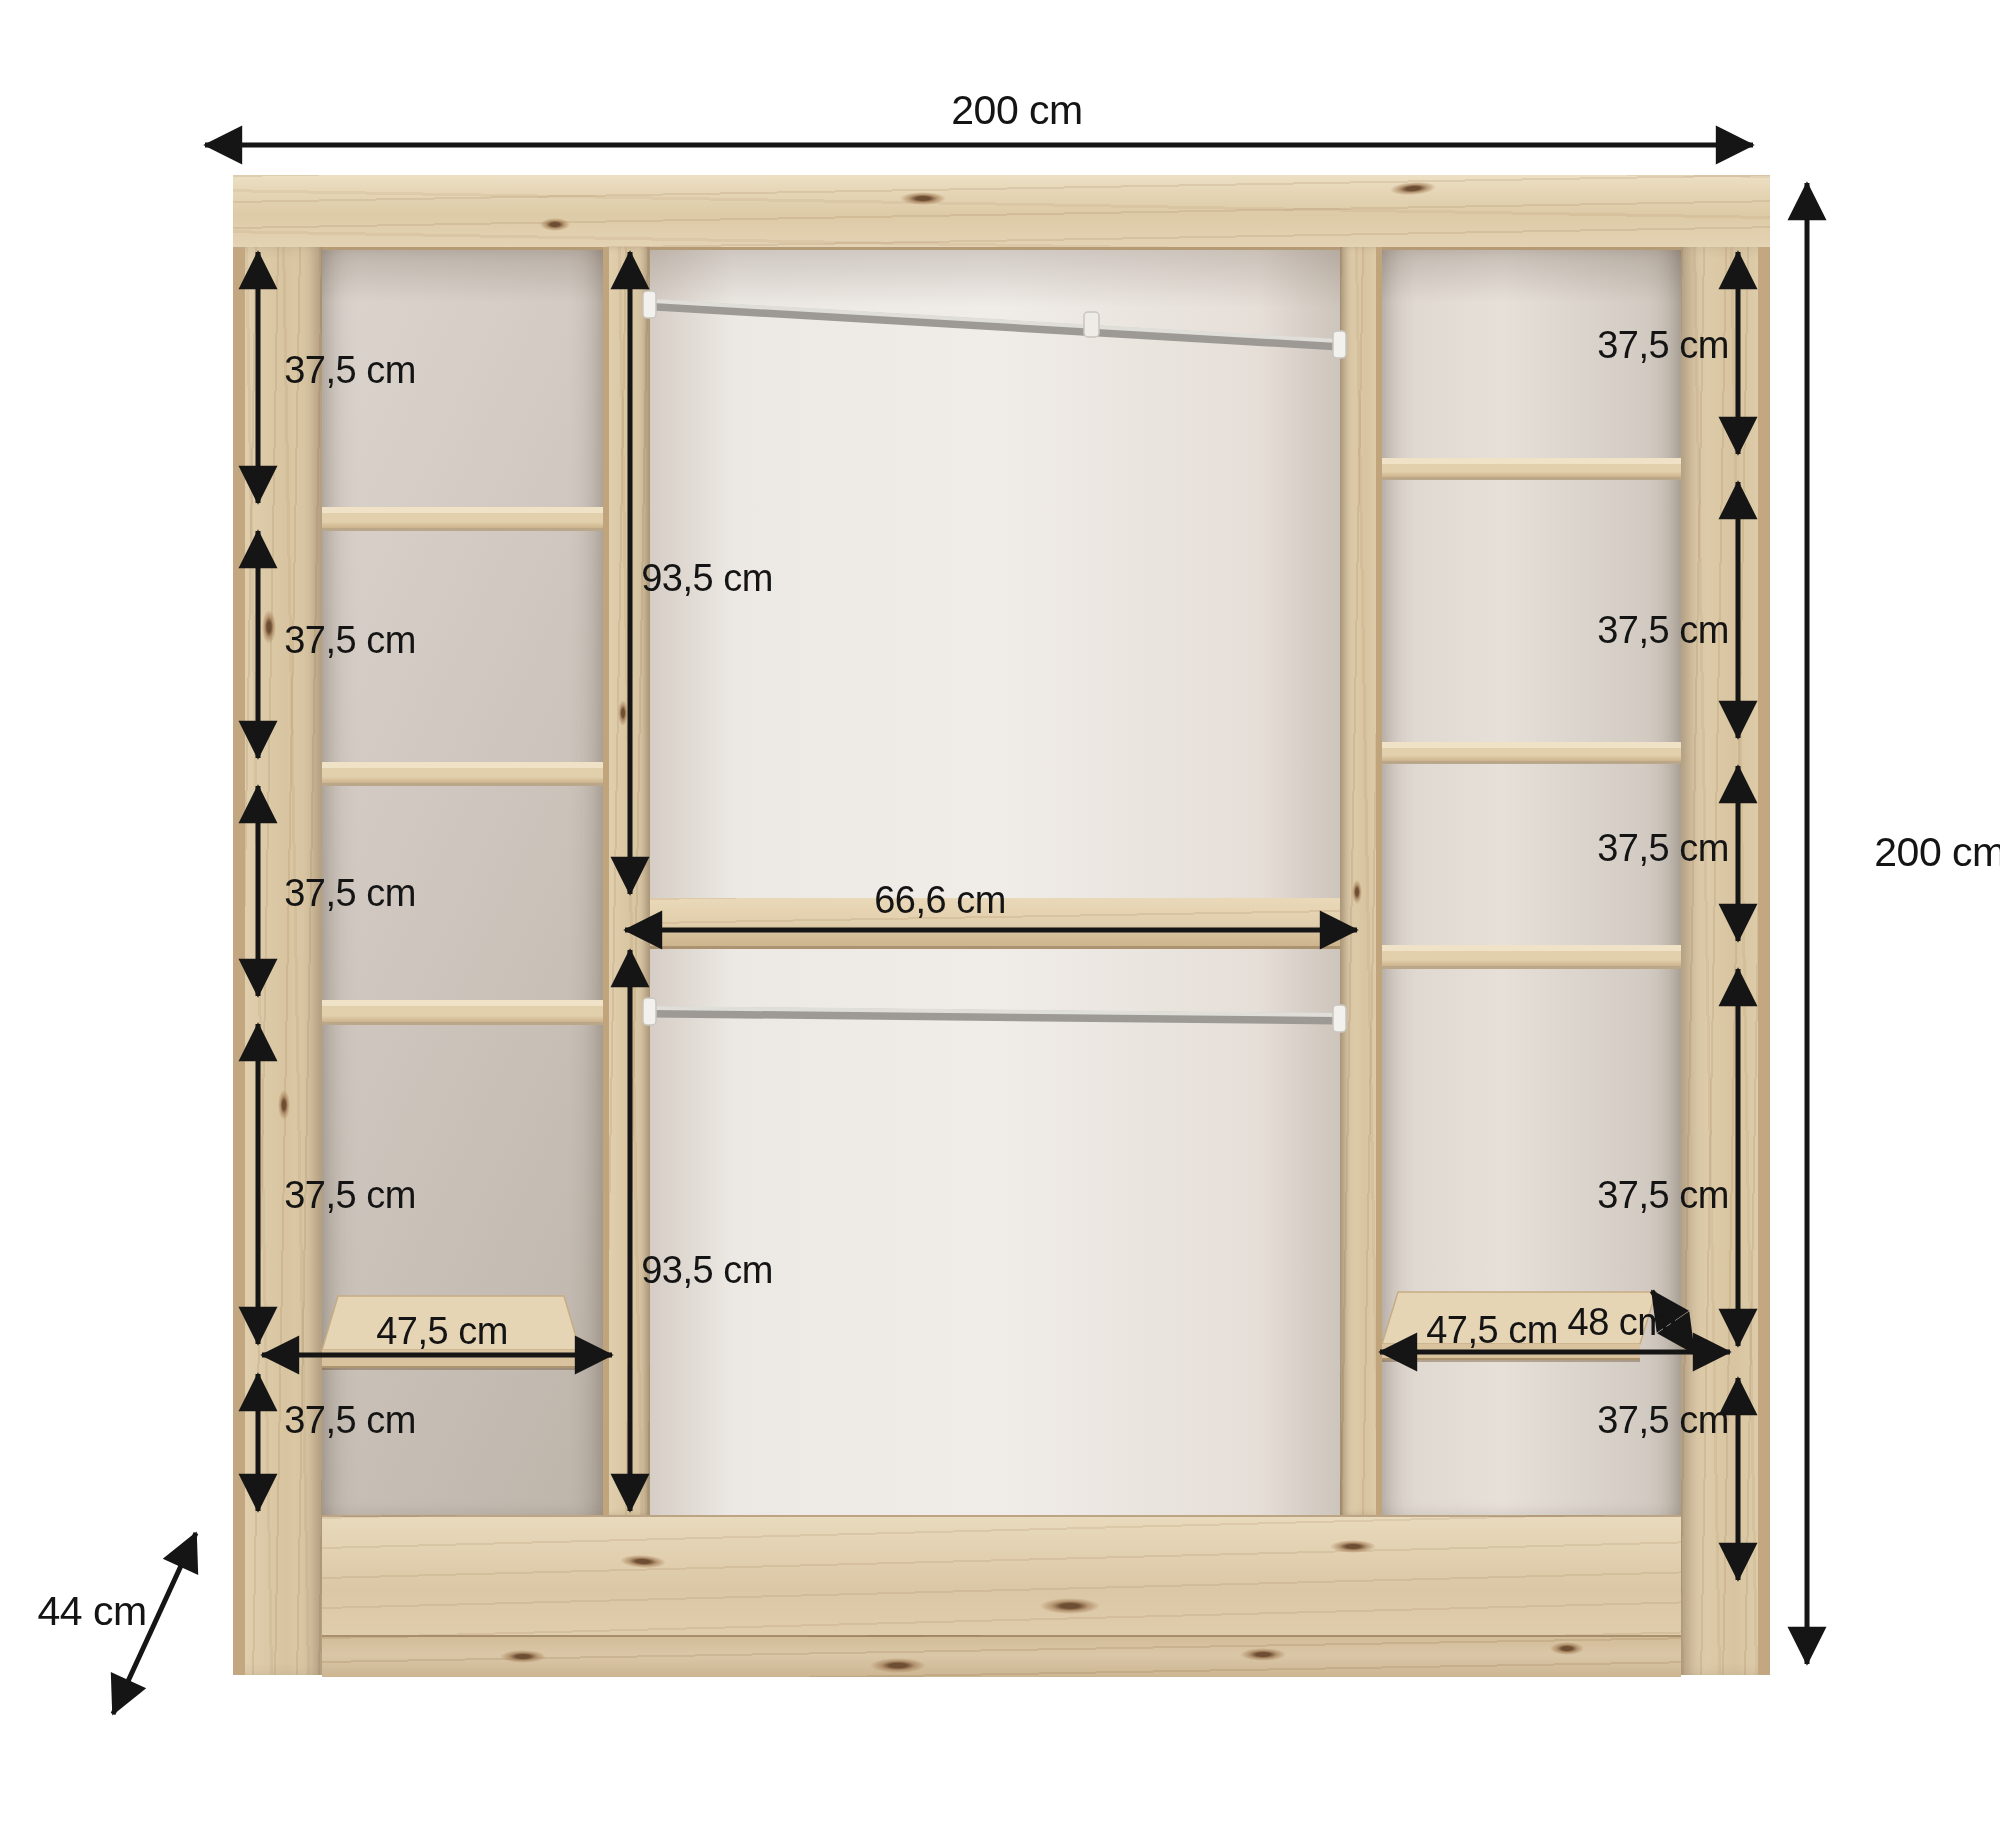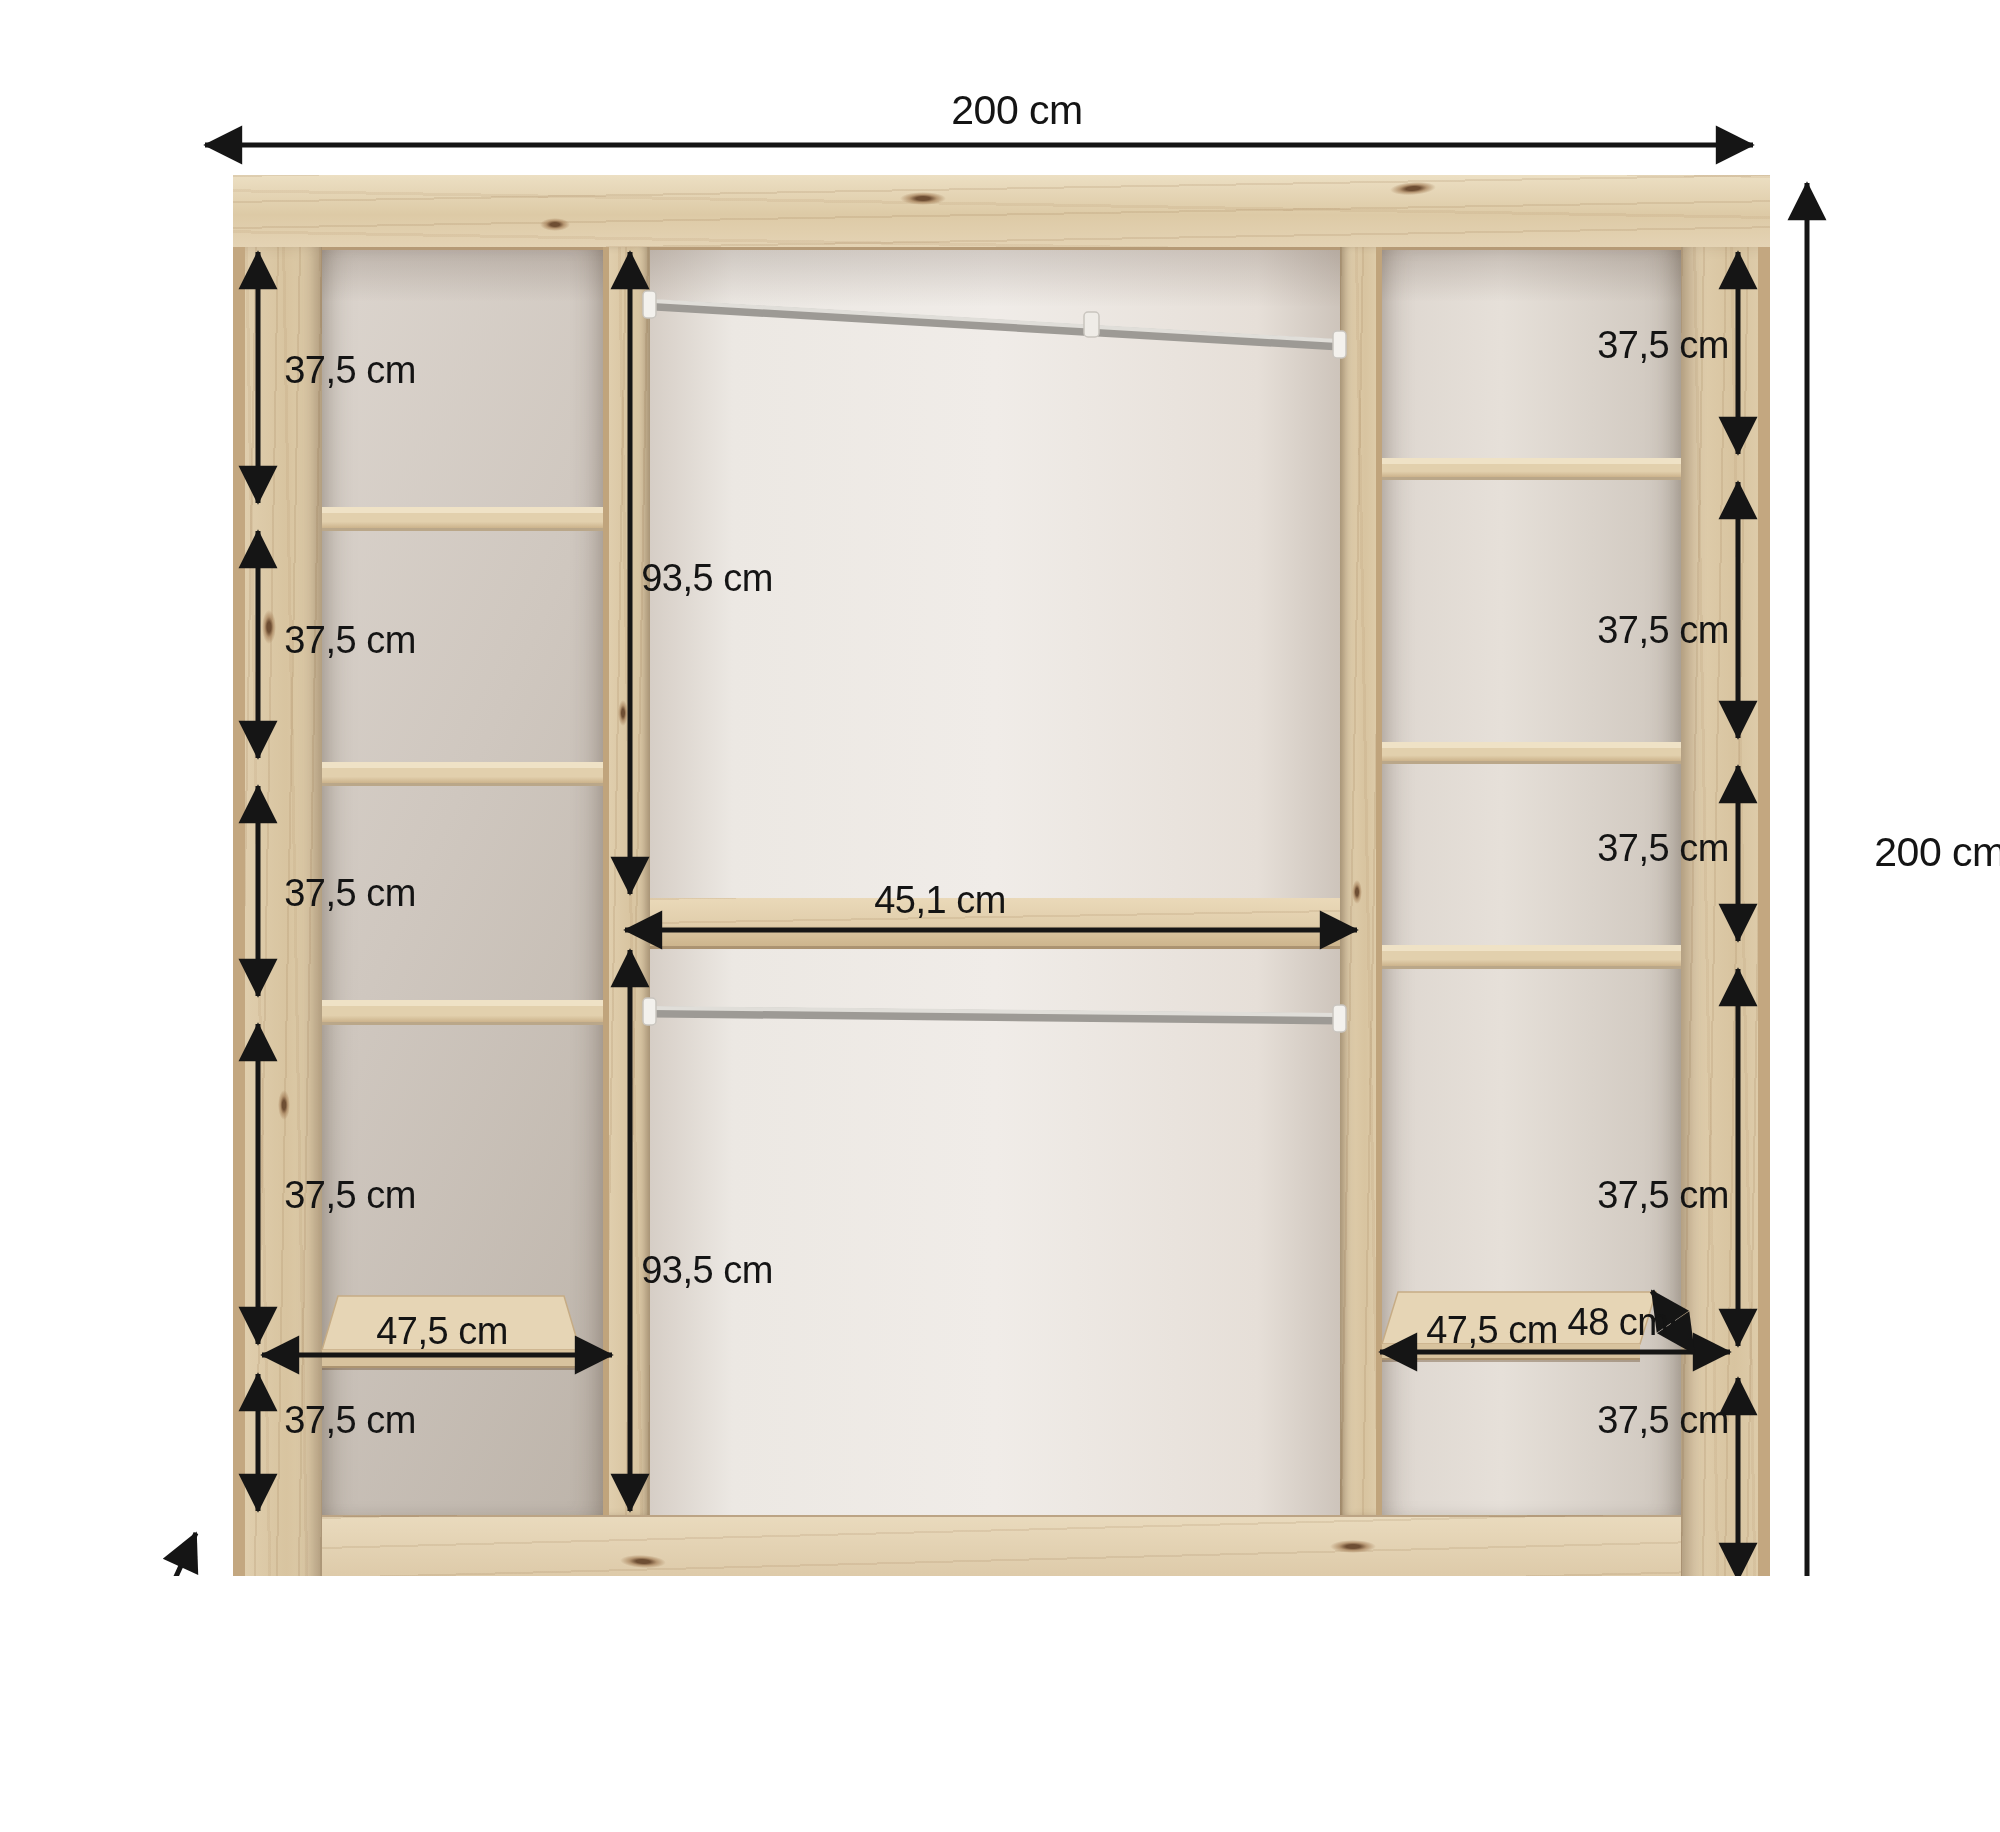--- a/index.html
+++ b/index.html
@@ -1,17 +1,17 @@
 <!DOCTYPE html>
 <html><head>
 <meta charset="utf-8">
 <style>
   html,body{margin:0;padding:0;background:#ffffff;}
   #canvas{
-    position:relative;width:2000px;height:1576px;background:#ffffff;overflow:hidden;
+    position:relative;width:2000px;height:1832px;background:#ffffff;overflow:hidden;
     font-family:"Liberation Sans",sans-serif;
   }
   
   .back{position:absolute;top:247px;height:1268px;}
   .back-left{
     left:322px;width:281px;
     background:
       linear-gradient(180deg, rgba(80,60,45,.22), rgba(80,60,45,0) 55px),
       linear-gradient(115deg,#dcd5ce 0%,#cfc7bf 45%,#bdb4aa 100%);
     box-shadow:inset 22px 0 30px -22px rgba(60,45,30,.5), inset -22px 0 30px -22px rgba(60,45,30,.45);
@@ -218,19 +218,19 @@
   <div class="dim-label" style="left:350px;top:1420px">37,5 cm</div>
 
   <div class="dim-label" style="left:1663px;top:345px">37,5 cm</div>
   <div class="dim-label" style="left:1663px;top:630px">37,5 cm</div>
   <div class="dim-label" style="left:1663px;top:848px">37,5 cm</div>
   <div class="dim-label" style="left:1663px;top:1195px">37,5 cm</div>
   <div class="dim-label" style="left:1663px;top:1420px">37,5 cm</div>
 
   <div class="dim-label" style="left:707px;top:578px">93,5 cm</div>
   <div class="dim-label" style="left:707px;top:1270px">93,5 cm</div>
-  <div class="dim-label" style="left:940px;top:900px">45,1 cm</div>
+  <div class="dim-label" style="left:940px;top:900px">66,6 cm</div>
 
   <div class="dim-label" style="left:442px;top:1331px">47,5 cm</div>
   <div class="dim-label" style="left:1492px;top:1330px">47,5 cm</div>
   <div class="dim-label" style="left:1618px;top:1322px">48 cm</div>
 
 </div>
 
 </body></html>

